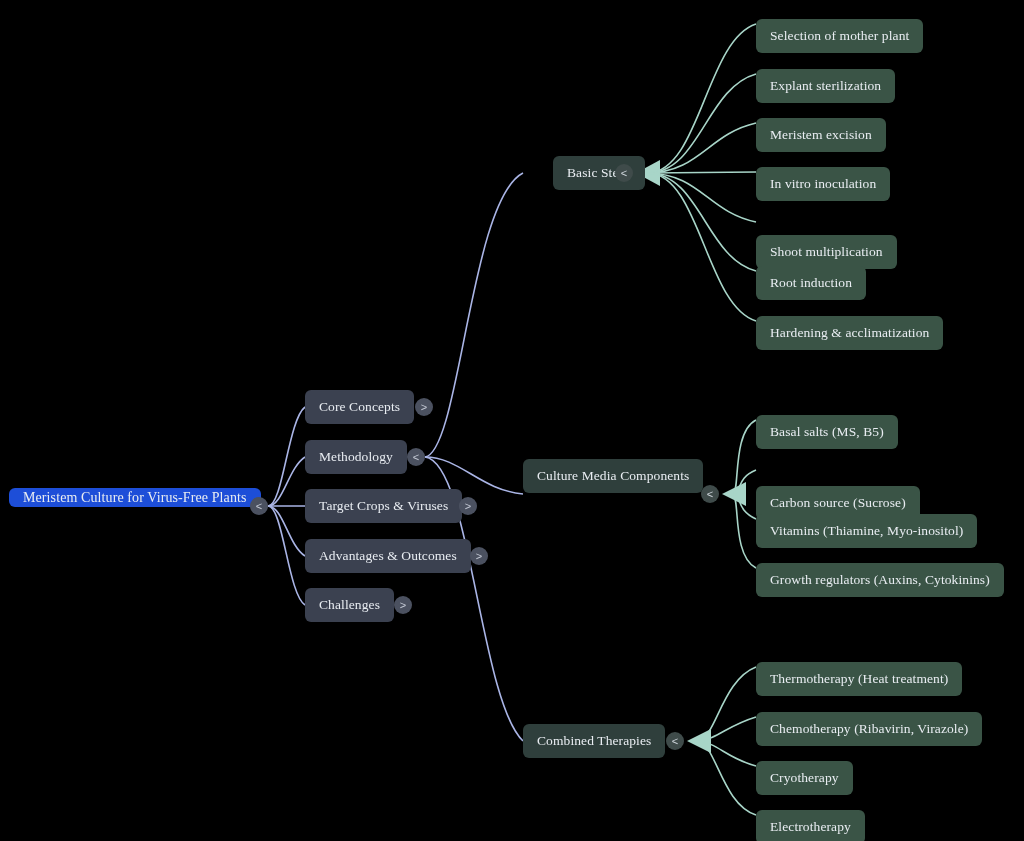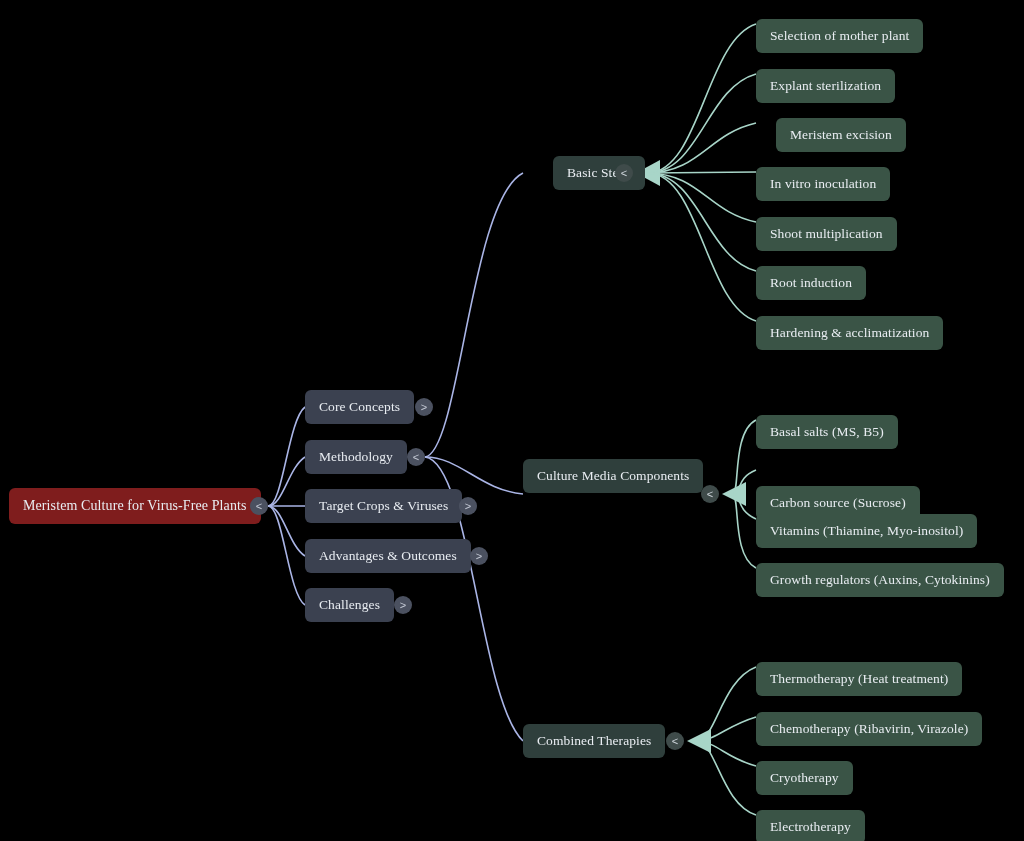--- a/index.html
+++ b/index.html
@@ -32,22 +32,22 @@
     border-radius: 6px;
     padding: 0 14px;
     height: 34px;
     color: #e9edf2;
     font-size: 13.5px;
     letter-spacing: 0.1px;
     white-space: nowrap;
     z-index: 3;
   }
   .node-root {
-    background: #7f1d1d;
-    height: 36px;
+    background: #1d4ed8;
+    height: 19px;
     font-size: 14px;
   }
   .node-l1 {
     background: #3b4150;
   }
   .node-l2 {
     background: #2f3f3c;
   }
   .node-l3 {
     background: #3a5446;
@@ -174,27 +174,27 @@
     <span>Combined Therapies</span>
   </div>
   <div class="toggle toggle-green" style="left:666px; top:732px;">&lt;</div>
 
   <div class="node node-l3" style="left:756px; top:7px;">
     <span>Selection of mother plant</span>
   </div>
   <div class="node node-l3" style="left:756px; top:57px;">
     <span>Explant sterilization</span>
   </div>
-  <div class="node node-l3" style="left:776px; top:106px;justify-content:flex-end;">
+  <div class="node node-l3" style="left:756px; top:106px;justify-content:flex-end;">
     <span>Meristem excision</span>
   </div>
   <div class="node node-l3" style="left:756px; top:155px;">
     <span>In vitro inoculation</span>
   </div>
-  <div class="node node-l3" style="left:756px; top:205px;">
+  <div class="node node-l3" style="left:756px; top:223px;">
     <span>Shoot multiplication</span>
   </div>
   <div class="node node-l3" style="left:756px; top:254px;">
     <span>Root induction</span>
   </div>
   <div class="node node-l3" style="left:756px; top:304px;">
     <span>Hardening &amp; acclimatization</span>
   </div>
 
   <div class="node node-l3" style="left:756px; top:403px;justify-content:flex-end;">

